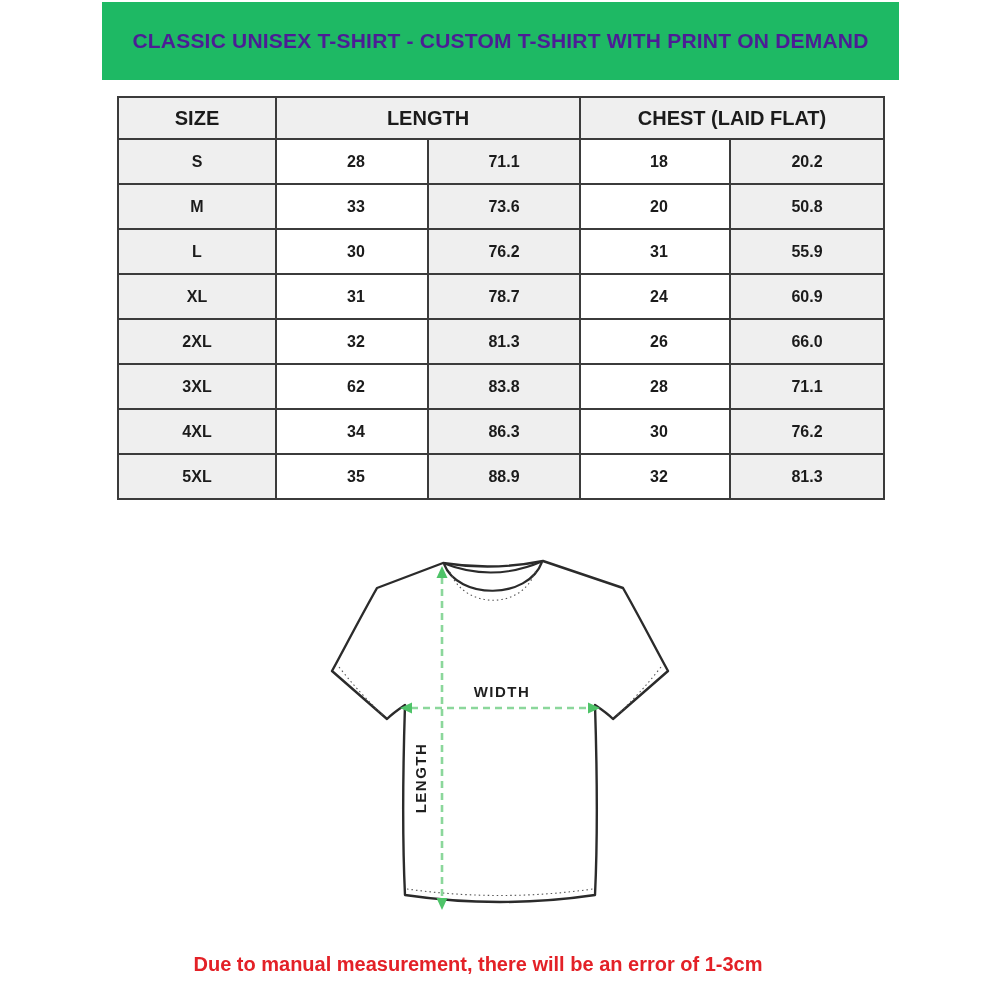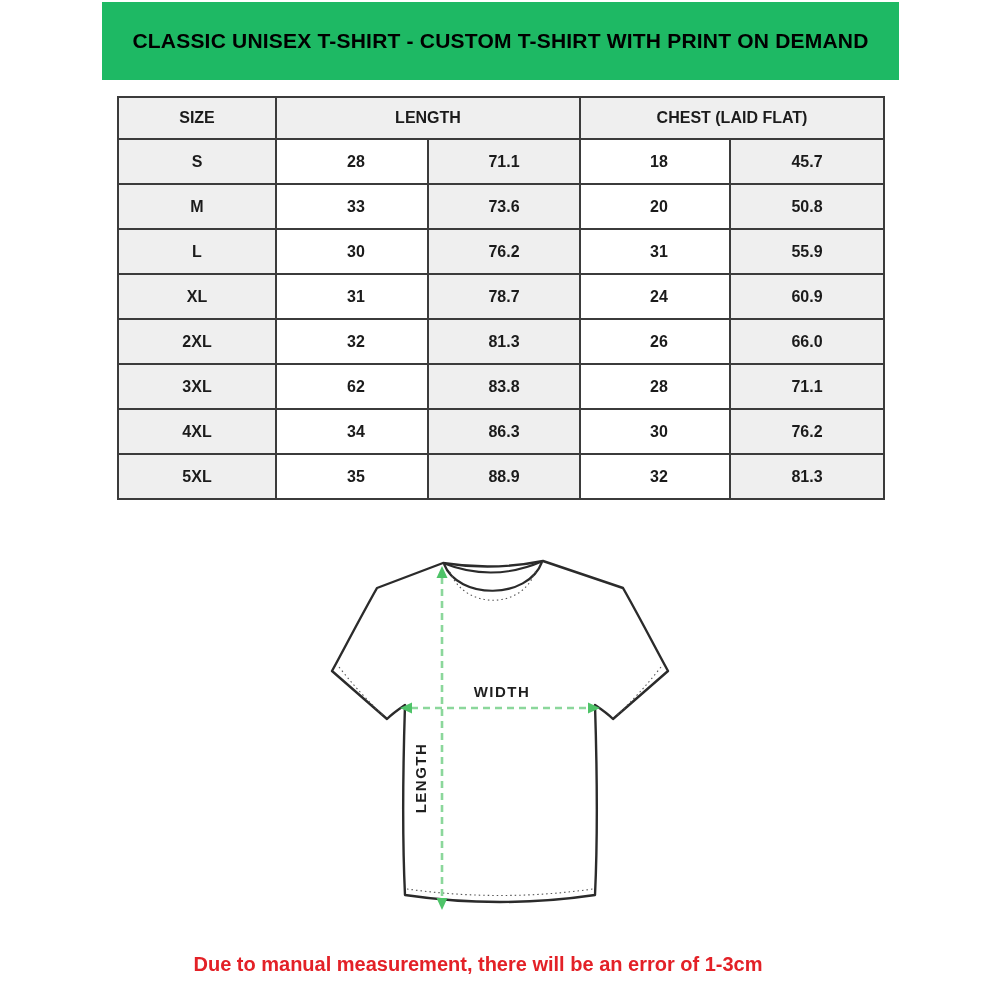--- a/index.html
+++ b/index.html
@@ -3,35 +3,35 @@
 <meta charset="utf-8">
 <style>
   * { margin:0; padding:0; box-sizing:border-box; }
   html,body { width:1000px; height:1000px; background:#ffffff;
               font-family:"Liberation Sans", sans-serif; }
   .page { position:relative; width:1000px; height:1000px; background:#ffffff; overflow:hidden; }
 
   
   .banner {
     position:absolute; left:102px; top:2px; width:797px; height:78px;
-    background:#1eb964; color:#000000;
+    background:#1eb964; color:#4c1d95;
     display:flex; align-items:center; justify-content:center;
     font-weight:700; font-size:21px; letter-spacing:.2px; text-align:center;
   }
 
   
   .size-table-wrap { position:absolute; left:117px; top:96px; width:766px; }
   table.size-table {
     border-collapse:collapse; table-layout:fixed; width:766px;
     font-size:17px; color:#1b1b1b;
   }
   table.size-table th, table.size-table td {
     border:2px solid #3b3b3b; text-align:center; vertical-align:middle;
   }
-  table.size-table th { height:42px; background:#efefef; font-weight:700; font-size:16px; }
+  table.size-table th { height:42px; background:#efefef; font-weight:700; font-size:20px; }
   table.size-table td { height:45px; font-weight:700; font-size:16px; }
   td.cell-gray { background:#efefef; }
   td.cell-white { background:#ffffff;padding-left:8px; }
 
   
   .diagram { position:absolute; left:325px; top:553px; width:350px; height:368px; }
 
   
   .footer-note {
     position:absolute; left:0; top:953px; width:956px;
@@ -62,21 +62,21 @@
           <th colspan="2">LENGTH</th>
           <th colspan="2">CHEST (LAID FLAT)</th>
         </tr>
       </thead>
       <tbody>
     <tr>
       <td class="cell-gray">S</td>
       <td class="cell-white">28</td>
       <td class="cell-gray">71.1</td>
       <td class="cell-white">18</td>
-      <td class="cell-gray">45.7</td>
+      <td class="cell-gray">20.2</td>
     </tr>
 
     <tr>
       <td class="cell-gray">M</td>
       <td class="cell-white">33</td>
       <td class="cell-gray">73.6</td>
       <td class="cell-white">20</td>
       <td class="cell-gray">50.8</td>
     </tr>
 

